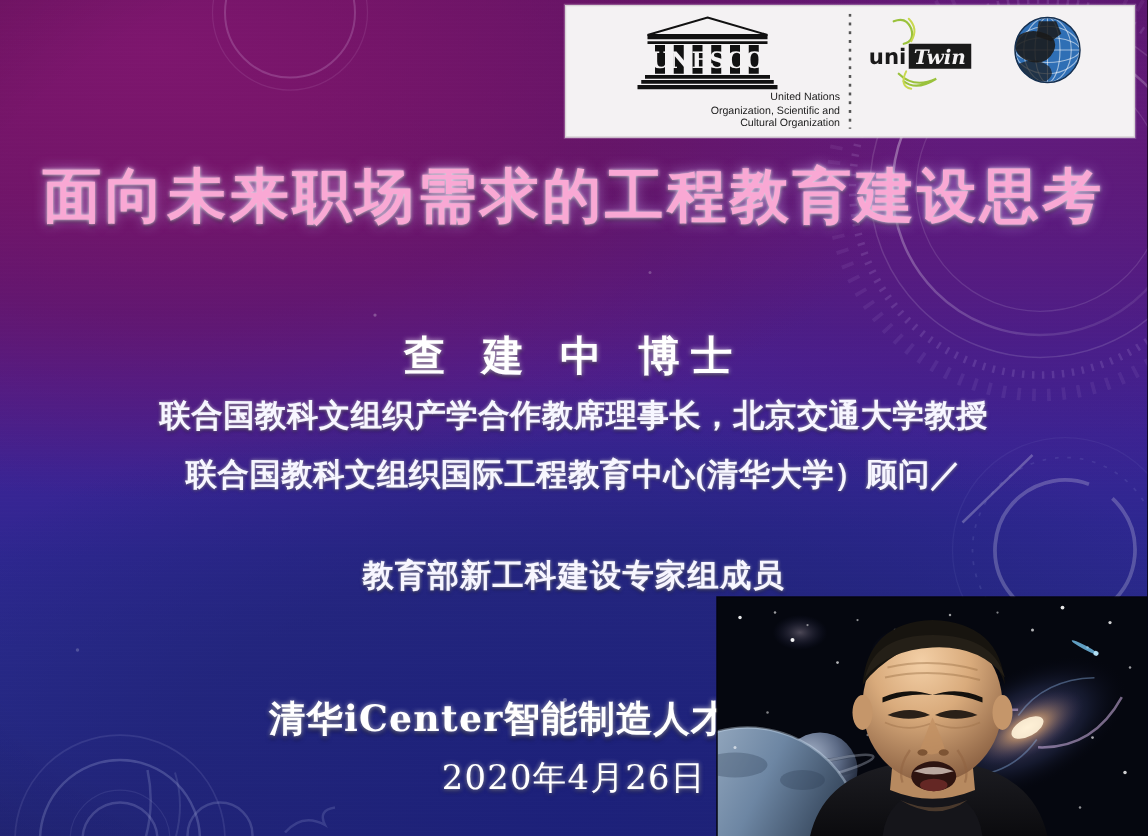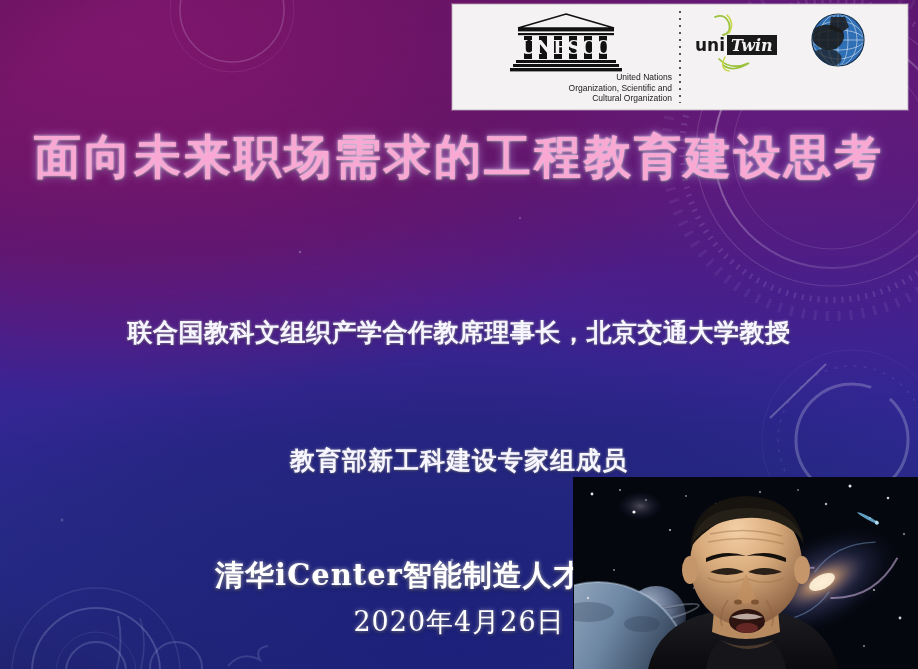--- a/index.html
+++ b/index.html
@@ -316,22 +316,24 @@
             <path d="M6 40 q14 -6 24 2 q6 6 -2 12 l-20 2z" fill="#1a1a1a" fill-opacity="0.7"></path>
           </g>
           <circle cx="29" cy="29" r="26" fill="none" stroke="#16304f" stroke-width="1.2"></circle>
         </svg>
       </div>
     </div>
   </div>
 
   <div class="slide-text main-title">面向未来职场需求的工程教育建设思考</div>
 
+  <div class="slide-text speaker-name">查 建 中 博士</div>
 
   <div class="slide-text affil affil-1">联合国教科文组织产学合作教席理事长，北京交通大学教授</div>
+  <div class="slide-text affil affil-2">联合国教科文组织国际工程教育中心(清华大学）顾问／</div>
   <div class="slide-text affil affil-4">教育部新工科建设专家组成员</div>
 
   <div class="slide-text forum-name">清华iCenter智能制造人才培养论坛</div>
   <div class="slide-text forum-date">2020年4月26日</div>
 
   <div class="webcam">
     <svg class="webcam-bg" width="344" height="191" viewBox="0 0 344 191">
       <defs>
         <radialGradient id="galaxyCore" cx="50%" cy="50%" r="50%">
           <stop offset="0%" stop-color="#ffe9c8" stop-opacity="0.95"></stop>

